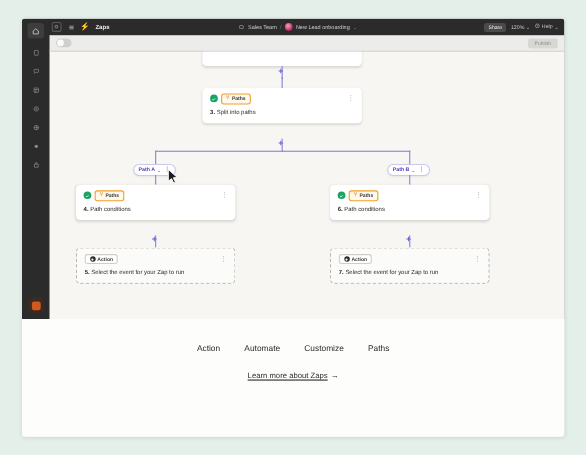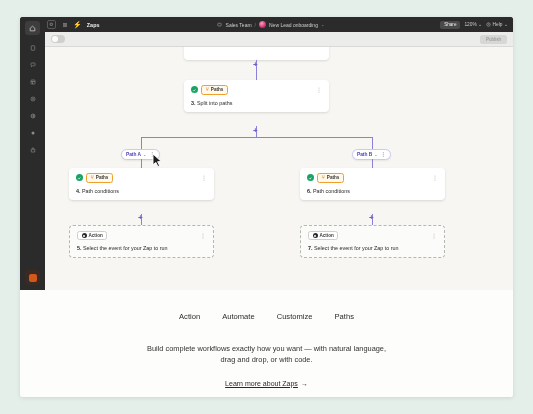--- a/index.html
+++ b/index.html
@@ -429,21 +429,20 @@
       </div>
     </div>
 
     <div class="promo">
       <div class="tabs">
         <div class="tab">Action</div>
         <div class="tab">Automate</div>
         <div class="tab">Customize</div>
         <div class="tab">Paths</div>
       </div>
-      <div class="promo-text">Build complete workflows exactly how you want — with natural language, drag and drop, or with code.</div>
       <div class="promo-link">
         <span class="txt">Learn more about Zaps</span>
         <span>→</span>
       </div>
     </div>
 
   </div>
 </div>
 
 </body></html>

